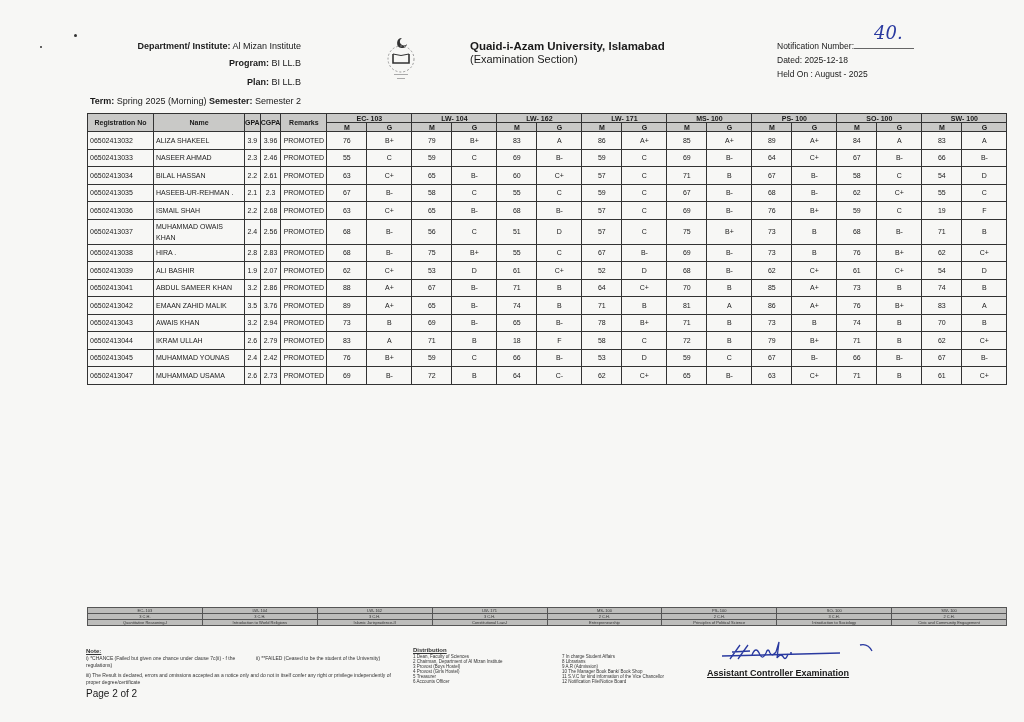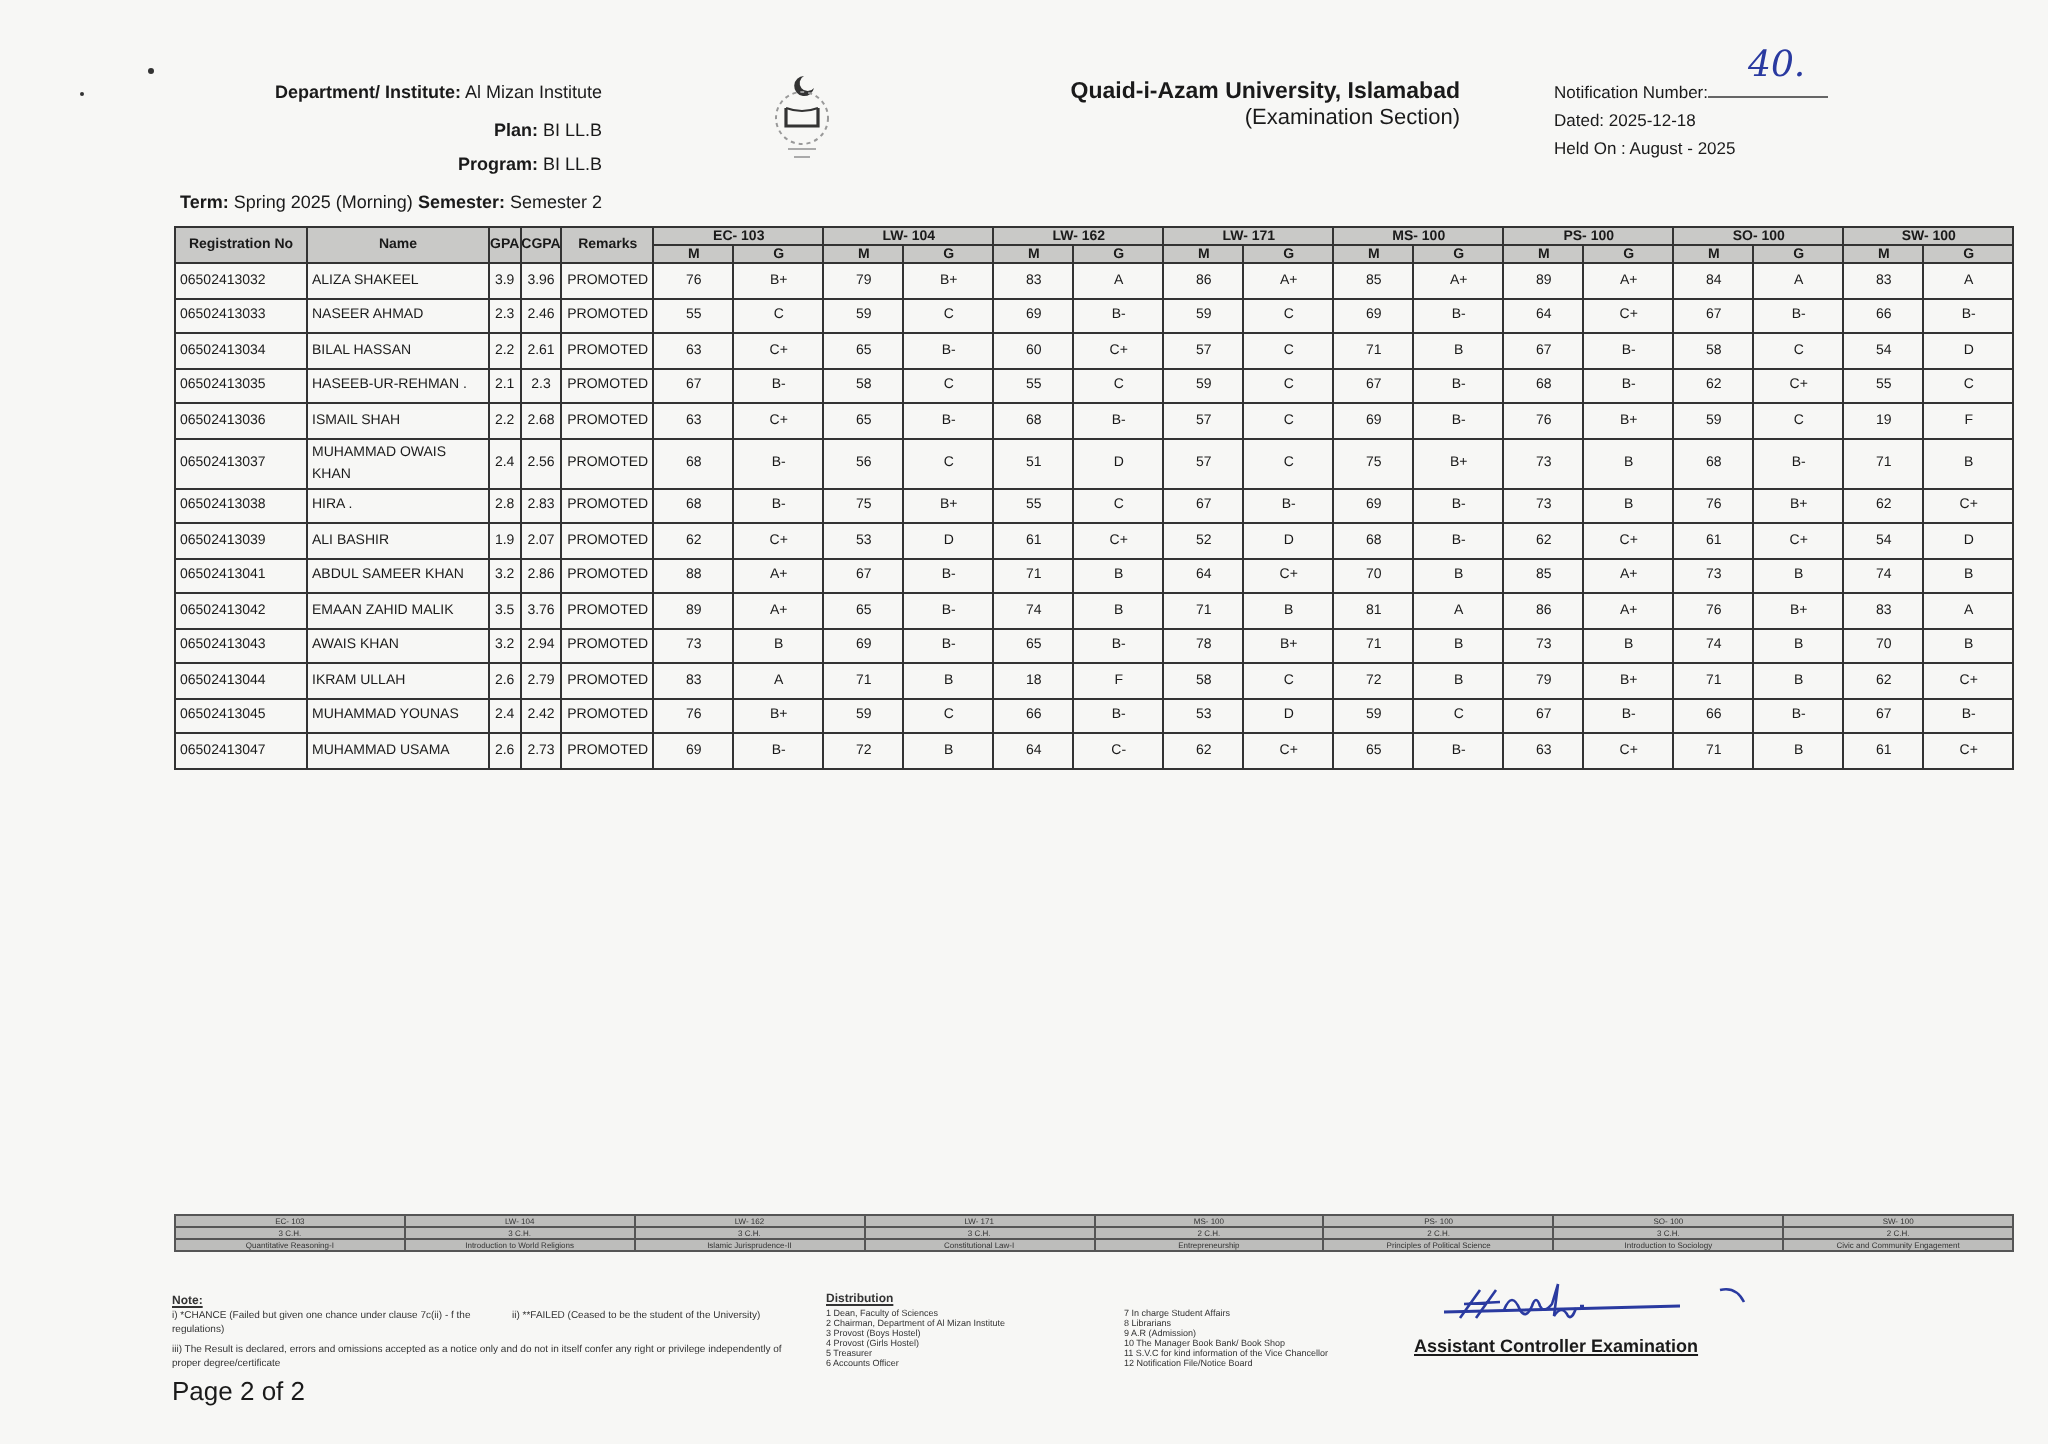--- a/index.html
+++ b/index.html
@@ -8,21 +8,21 @@
     background:#f7f7f5;
     font-family:"Liberation Sans", "DejaVu Sans", sans-serif;
     color:#1a1a1a;
   }
   .abs { position:absolute; }
   .hdr-left { left:90px; top:38px; font-size:9px; line-height:16.5px;text-align:right; }
   .hdr-left b { font-weight:bold; }
   .hdr-left .row { height:17px; white-space:nowrap; }
   .hdr-left .row.gap { margin-top:2px; }
   .logo { left:382px; top:36px; width:38px; height:46px; }
-  .hdr-center { left:470px; top:40px; width:260px; text-align:right; }
+  .hdr-center { left:470px; top:40px; width:260px; text-align:left; }
   .hdr-center .uni { font-size:11.5px; font-weight:bold; line-height:13px; }
   .hdr-center .sec { font-size:11px; line-height:13px; }
   .hdr-center .rn { font-size:11.5px; font-weight:bold; line-height:14px; }
   .hdr-right { left:777px; top:38px; font-size:8.5px; line-height:14px; white-space:nowrap; }
   .notif-num {
     display:inline-block; width:60px; border-bottom:1px solid #666; position:relative; height:10px;
   }
   .notif-num span {
     position:absolute; left:20px; top:-12px; font-family:"DejaVu Serif", serif; font-style:italic;
     font-size:18px; color:#2a3aa0;
@@ -48,38 +48,38 @@
     font-size:4px; width:920px;
   }
   table.legend td {
     background:#bdbdbb; border:1px solid #555; text-align:center; height:5px; padding:0; color:#333;
     line-height:5px; overflow:hidden; white-space:nowrap;
   }
 
   .note { left:86px; top:648px; font-size:5px; color:#333; line-height:7px; }
   .note .ttl { font-weight:bold; text-decoration:underline; font-size:6px; }
   .note .c2 { position:absolute; left:170px; top:7px; white-space:nowrap; }
-  .page-no { left:86px; top:688px; font-size:13px; }
+  .page-no { left:86px; top:688px; font-size:10px; }
   .dist { left:413px; top:646px; font-size:4.5px; line-height:5px; color:#333; }
   .dist .ttl { font-weight:bold; text-decoration:underline; font-size:6px; line-height:8px; }
   .dist2 { left:562px; top:654px; font-size:4.5px; line-height:5px; color:#333; }
   .sig { left:720px; top:641px; width:170px; height:22px; }
   .sig-label { left:707px; top:668px; font-size:9px; font-weight:bold; text-decoration:underline; }
   .speck { background:#333; width:3px; height:3px; border-radius:50%; }
 </style>
 </head>
 <body>
 
 <div class="abs speck" style="left:74px;top:34px;"></div>
 <div class="abs speck" style="left:40px;top:46px;width:2px;height:2px;"></div>
 
 <div class="abs hdr-left">
   <div class="row"><b>Department/ Institute:</b> <span>Al Mizan Institute</span></div>
+  <div class="row"><b>Program:</b> <span>BI LL.B</span></div>
   <div class="row gap"><b>Plan:</b> <span>BI LL.B</span></div>
-  <div class="row"><b>Program:</b> <span>BI LL.B</span></div>
   <div class="row gap"><b>Term:</b> <span>Spring 2025 (Morning)</span> <b>Semester:</b> <span>Semester  2</span></div>
 </div>
 
 <div class="abs logo">
   <svg width="38" height="46" viewBox="0 0 38 46">
     <path d="M20 2 a5 5 0 1 0 5 6 a4 4 0 1 1 -5 -6z" fill="#333"></path>
     <circle cx="19" cy="23" r="13" fill="none" stroke="#999" stroke-width="1" stroke-dasharray="2 2"></circle>
     <path d="M11 18 v9 h16 v-9" fill="none" stroke="#333" stroke-width="1.6"></path>
     <path d="M11 18 q8 3 16 0" fill="none" stroke="#333" stroke-width="1"></path>
     <rect x="12" y="38" width="14" height="1" fill="#aaa"></rect>

